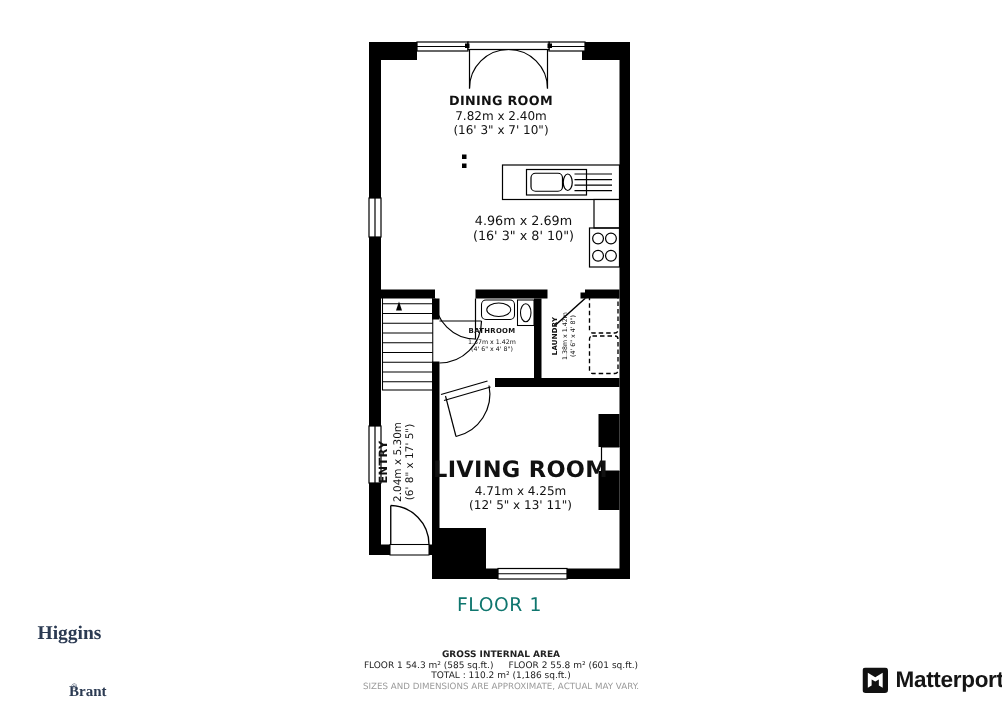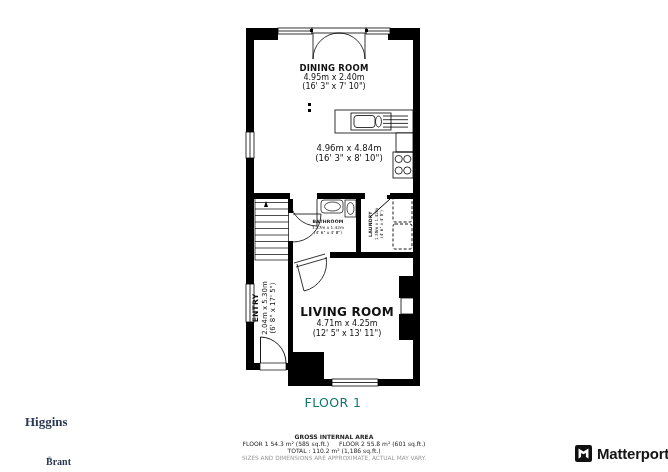--- a/index.html
+++ b/index.html
@@ -9,21 +9,21 @@
   svg.plan { position:absolute; left:0; top:0; }
 
   .room-label { position:absolute; text-align:center; line-height:1.18; color:#111; }
   .room-label .rname { font-weight:700; letter-spacing:.2px; }
 
   .lbl-dining  { left:274px; top:63px;  width:120px; font-size:8px; }
   .lbl-dining .rname { font-size:8.5px; }
   .lbl-kitchen { left:289px; top:143px; width:120px; font-size:8.5px; }
   .lbl-kitchen .rname { font-size:10.5px; }
   .lbl-living  { left:287px; top:305px; width:120px; font-size:8px; }
-  .lbl-living .rname { font-size:12px; }
+  .lbl-living .rname { font-size:15px; }
   .lbl-bath    { left:296px; top:219px; width:64px;  font-size:4.2px; line-height:1.25; }
   .lbl-bath .rname { font-size:4.6px; }
 
   .rot { transform:rotate(-90deg); }
   .lbl-entry   { left:221px; top:291px; width:96px; height:34px; font-size:7px;
                  transform-origin:center; }
   .lbl-entry .rname { font-size:7.6px; }
   .lbl-laundry { left:349px; top:214px; width:58px; height:20px; font-size:4.2px;
                  transform-origin:center; line-height:1.25; }
   .lbl-laundry .rname { font-size:4.6px; }
@@ -185,26 +185,26 @@
     </g>
 
     <g fill="#000">
       <rect x="308" y="103" width="3" height="3"></rect>
       <rect x="308" y="109" width="3" height="3"></rect>
     </g>
   </svg>
 
   <div class="room-label lbl-dining">
     <div class="rname">DINING ROOM</div>
-    <div>4.95m x 2.40m</div>
+    <div>7.82m x 2.40m</div>
     <div>(16' 3" x 7' 10")</div>
   </div>
 
   <div class="room-label lbl-kitchen">
-    <div>4.96m x 4.84m</div>
+    <div>4.96m x 2.69m</div>
     <div>(16' 3" x 8' 10")</div>
   </div>
 
   <div class="room-label lbl-bath">
     <div class="rname">BATHROOM</div>
     <div>1.37m x 1.42m</div>
     <div>(4' 6" x 4' 8")</div>
   </div>
 
   <div class="room-label rot lbl-laundry">

